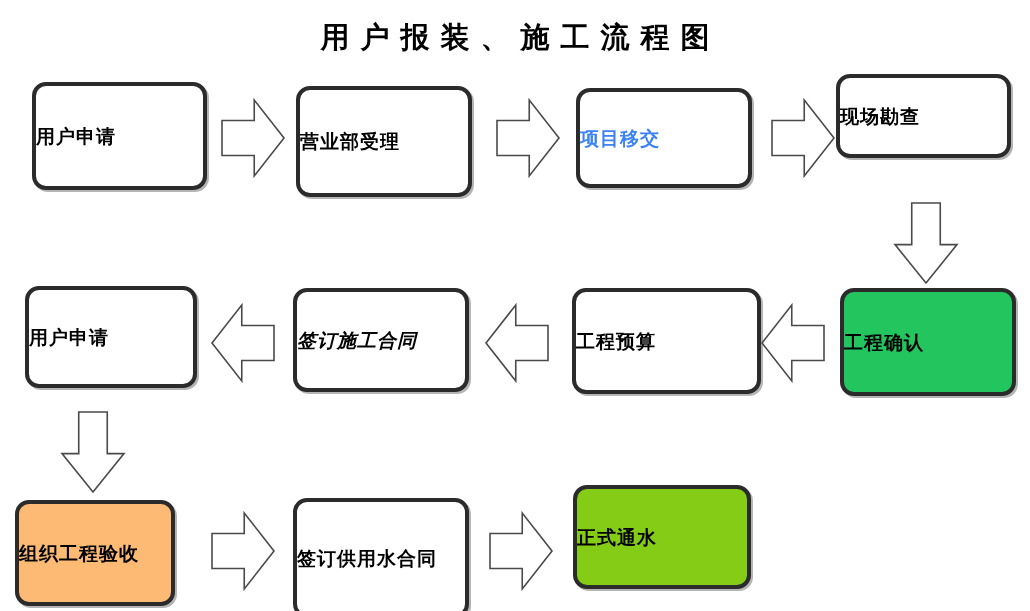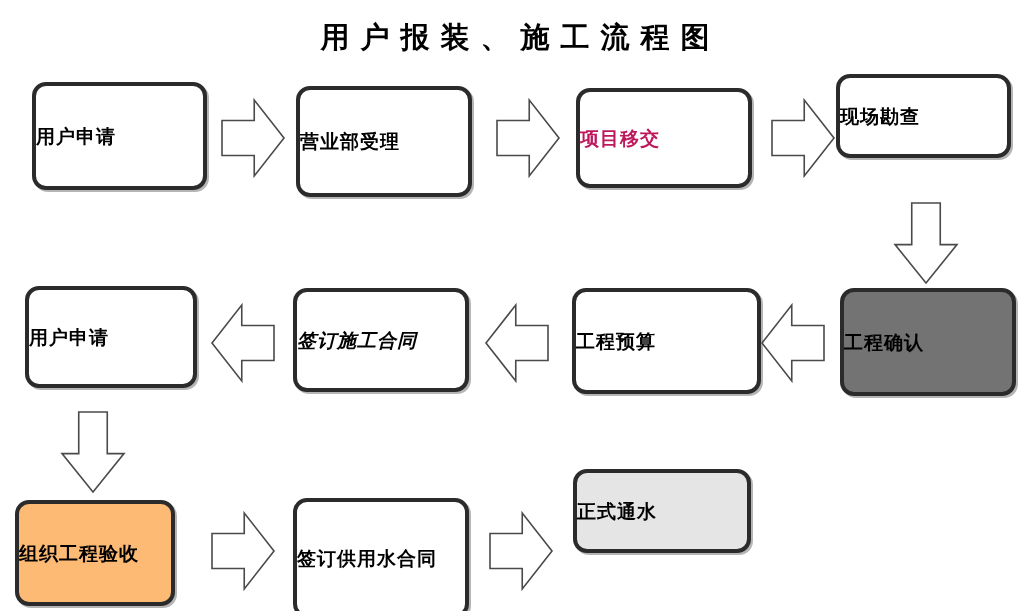--- a/index.html
+++ b/index.html
@@ -72,44 +72,44 @@
   <div id="chart-title">用户报装、施工流程图</div>
 
   <div id="nodes-layer">
       <div class="node" style="left: 32px; top: 82px; width: 175px; height: 108px; border-color: rgb(43, 43, 43); background: rgb(255, 255, 255);">
         <span class="node-label" style="color: rgb(0, 0, 0);">用户申请</span>
       </div>
       <div class="node" style="left: 296px; top: 86px; width: 176px; height: 111px; border-color: rgb(43, 43, 43); background: rgb(255, 255, 255);">
         <span class="node-label" style="color: rgb(0, 0, 0);">营业部受理</span>
       </div>
       <div class="node" style="left: 576px; top: 88px; width: 176px; height: 100px; border-color: rgb(43, 43, 43); background: rgb(255, 255, 255);">
-        <span class="node-label" style="color: #be185d;">项目移交</span>
+        <span class="node-label" style="color: #3b82f6;">项目移交</span>
       </div>
       <div class="node" style="left: 836px; top: 74px; width: 175px; height: 84px; border-color: rgb(43, 43, 43); background: rgb(255, 255, 255);">
         <span class="node-label" style="color: rgb(0, 0, 0);">现场勘查</span>
       </div>
-      <div class="node" style="left: 840px; top: 288px; width: 176px; height: 108px; border-color: rgb(43, 43, 43); background: #737373;">
+      <div class="node" style="left: 840px; top: 288px; width: 176px; height: 108px; border-color: rgb(43, 43, 43); background: #22c55e;">
         <span class="node-label" style="color: rgb(0, 0, 0);">工程确认</span>
       </div>
       <div class="node" style="left: 572px; top: 288px; width: 189px; height: 106px; border-color: rgb(43, 43, 43); background: rgb(255, 255, 255);">
         <span class="node-label" style="color: rgb(0, 0, 0);">工程预算</span>
       </div>
       <div class="node" style="left: 293px; top: 288px; width: 176px; height: 104px; border-color: rgb(43, 43, 43); background: rgb(255, 255, 255);">
         <span class="node-label" style="color: rgb(0, 0, 0); font-style: italic;">签订施工合同</span>
       </div>
       <div class="node" style="left: 25px; top: 286px; width: 172px; height: 102px; border-color: rgb(43, 43, 43); background: rgb(255, 255, 255);">
         <span class="node-label" style="color: rgb(0, 0, 0);">用户申请</span>
       </div>
       <div class="node" style="left: 15px; top: 500px; width: 160px; height: 106px; border-color: rgb(43, 43, 43); background: #fdba74;">
         <span class="node-label" style="color: rgb(0, 0, 0);">组织工程验收</span>
       </div>
       <div class="node" style="left: 293px; top: 498px; width: 176px; height: 120px; border-color: rgb(43, 43, 43); background: rgb(255, 255, 255);">
         <span class="node-label" style="color: rgb(0, 0, 0);">签订供用水合同</span>
       </div>
-      <div class="node" style="left: 573px; top: 469px; width: 178px; height: 84px; border-color: rgb(43, 43, 43); background: #e5e5e5;">
+      <div class="node" style="left: 573px; top: 485px; width: 178px; height: 104px; border-color: rgb(43, 43, 43); background: #84cc16;">
         <span class="node-label" style="color: rgb(0, 0, 0);">正式通水</span>
       </div>
     </div>
   <div id="arrows-layer">
       <div class="arrow" style="left: 222px; top: 100px; width: 62px; height: 76px;">
         <svg width="62" height="76" viewBox="0 0 62 76">
           <polygon points="0,20.52 32.24,20.52 32.24,0 62,38 32.24,76 32.24,55.480000000000004 0,55.480000000000004" fill="#ffffff" stroke="#4a4a4a"></polygon>
         </svg>
       </div>
       <div class="arrow" style="left: 497px; top: 100px; width: 62px; height: 76px;">

